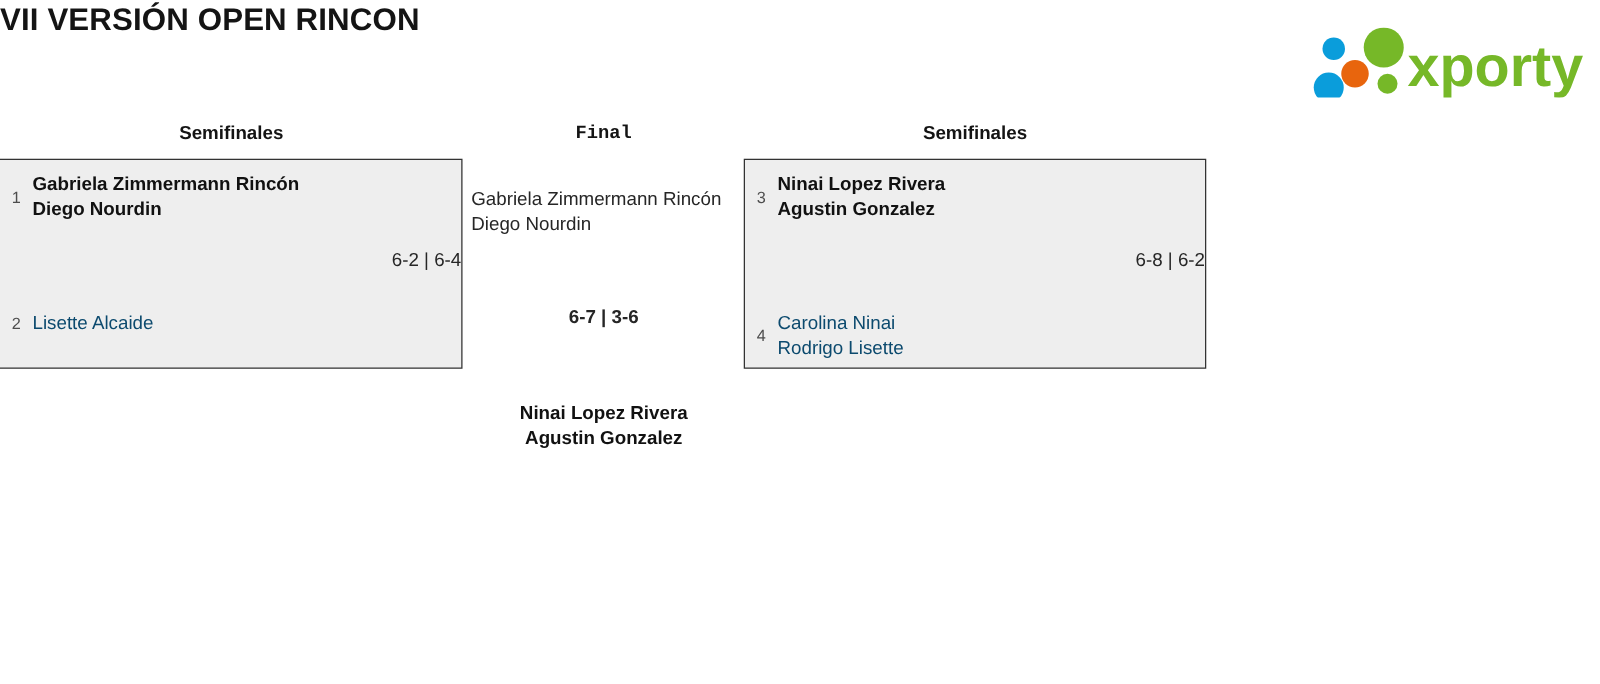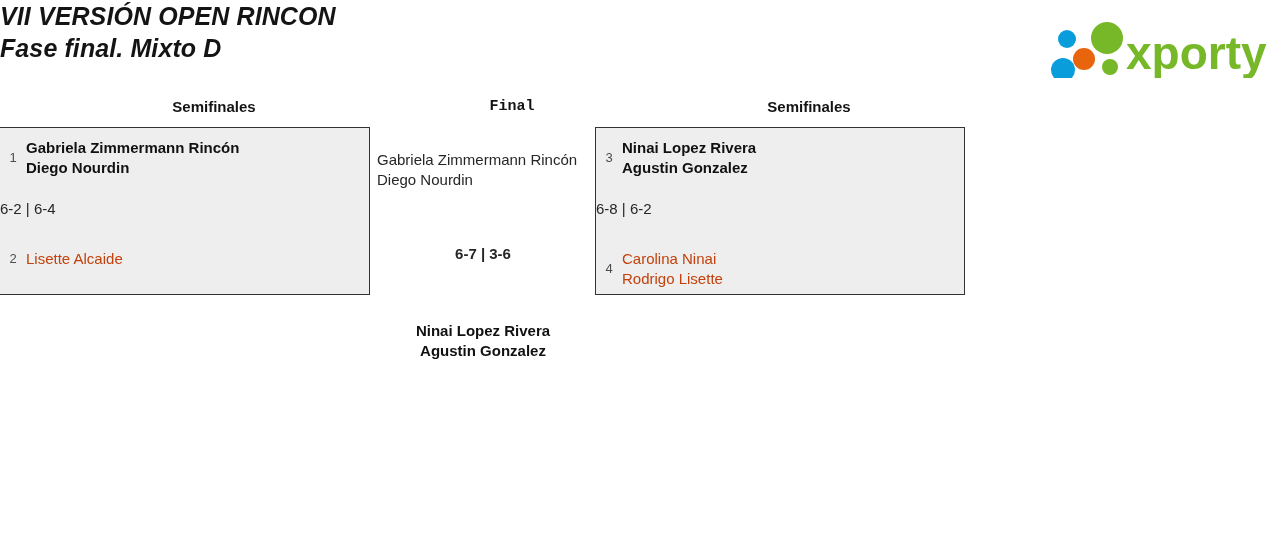--- a/index.html
+++ b/index.html
@@ -16,21 +16,20 @@
     color: #1a1a1a;
     -webkit-font-smoothing: antialiased;
   }
 
   
   #header-title {
     position: absolute;
     left: 0px;
     top: 0px;
     width: 900px;
-    font-style: italic;
   }
   .title-line {
     font-size: 25px;
     font-weight: bold;
     line-height: 32px;
     letter-spacing: 0.1px;
     color: #141414;
     white-space: nowrap;
   }
 
@@ -45,21 +44,20 @@
   #brand-logo svg { display: block; }
 
   
   .round-heading {
     position: absolute;
     font-size: 15px;
     font-weight: bold;
     color: #141414;
     text-align: center;
     white-space: nowrap;
-    padding-left: 29px;
   }
   #round-heading-sf-left  { left: 0px;   top: 98px; width: 370px; }
   #round-heading-final    { left: 370px; top: 98px; width: 226px; font-family: Liberation Mono, monospace; }
   #round-heading-sf-right { left: 595px; top: 98px; width: 370px; }
 
   
   .match-box {
     position: absolute;
     top: 127px;
     height: 168px;
@@ -86,32 +84,32 @@
     width: 26px;
     flex: 0 0 26px;
     text-align: center;
     font-size: 13px;
     color: #4d4d4d;
     line-height: 1;
   }
   .team-names {
     font-size: 15px;
     line-height: 19.5px;
-    color: #c2410c;
+    color: #0c4a6e;
     white-space: nowrap;
   }
   .team-names.winner { font-weight: bold; color: #111111; }
   .team-names .name-line { display: block; }
 
   .box-score {
     position: absolute;
     left: 0;
-    right: 16px;
+    right: 0;
     top: 72px;
-    text-align: left;
+    text-align: right;
     font-size: 15px;
     color: #262626;
   }
 
   
   #final-column {
     position: absolute;
     left: 370px;
     top: 127px;
     width: 226px;
@@ -151,21 +149,20 @@
     white-space: nowrap;
   }
   #final-winner .name-line,
   #final-loser .name-line { display: block; }
 </style>
 </head>
 <body>
 
 <div id="header-title">
   <div class="title-line">VII VERSIÓN OPEN RINCON</div>
-  <div class="title-line">Fase final. Mixto D</div>
 </div>
 
 <div id="brand-logo">
   <svg width="226" height="56" viewBox="0 0 226 56" xmlns="http://www.w3.org/2000/svg">
     <circle cx="19" cy="17" r="9" fill="#0a9ddb"></circle>
     <circle cx="59" cy="16" r="16" fill="#76b828"></circle>
     <circle cx="36" cy="37" r="11" fill="#e8650d"></circle>
     <circle cx="62" cy="45" r="8" fill="#76b828"></circle>
     <circle cx="15" cy="48" r="12" fill="#0a9ddb"></circle>
     <text x="78" y="47" font-family="Liberation Sans, sans-serif" font-size="46" font-weight="bold" fill="#76b828">xporty</text>

